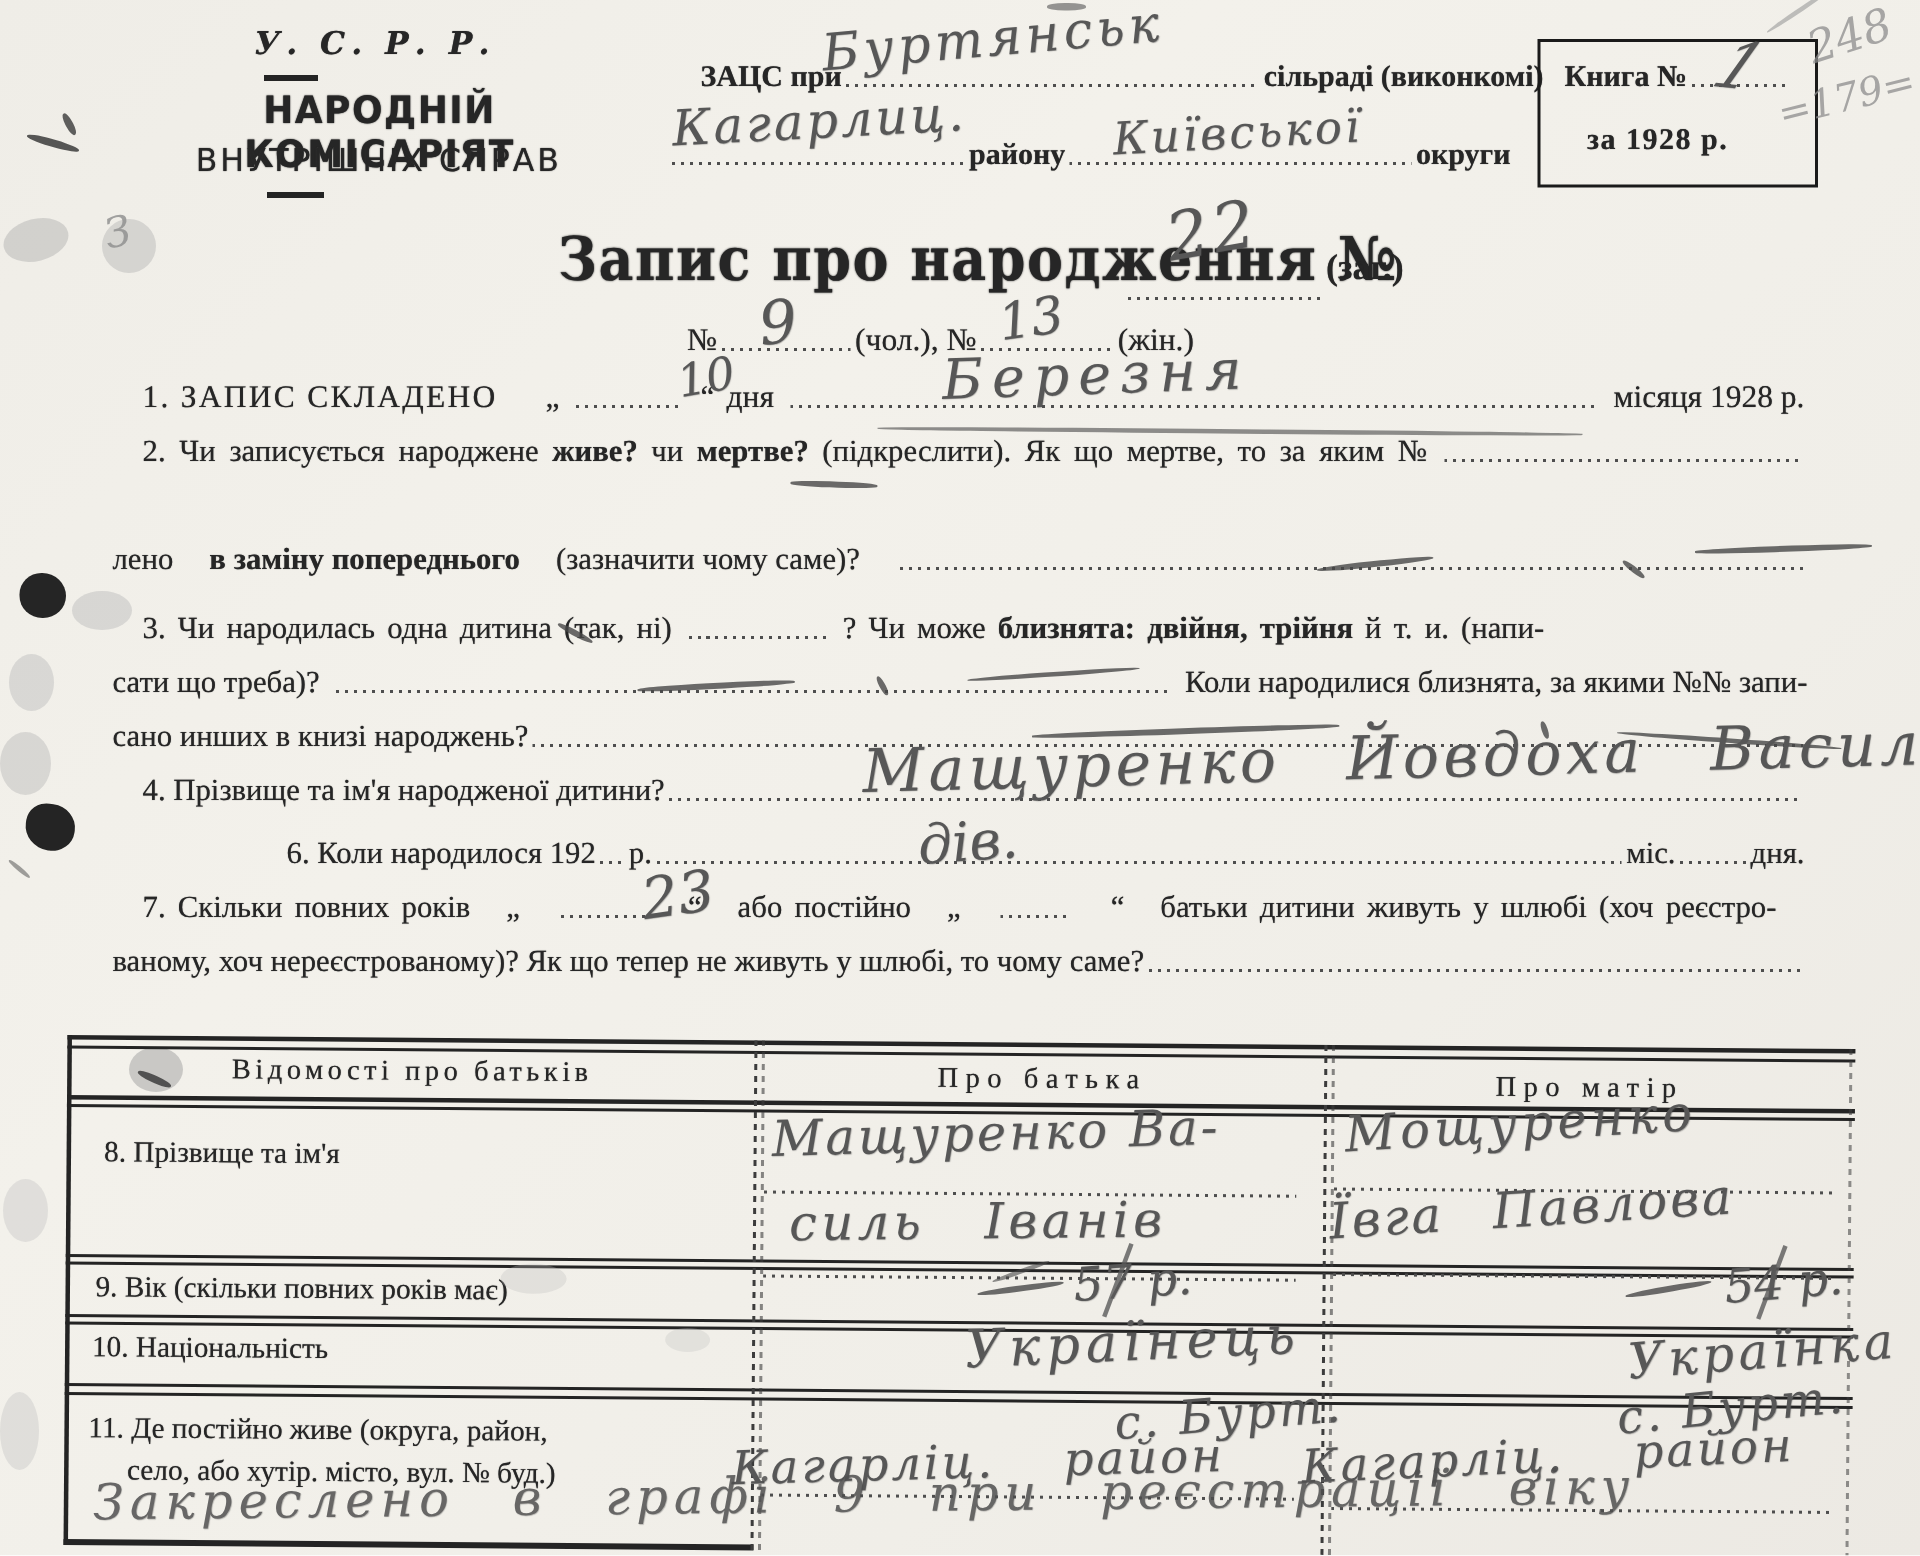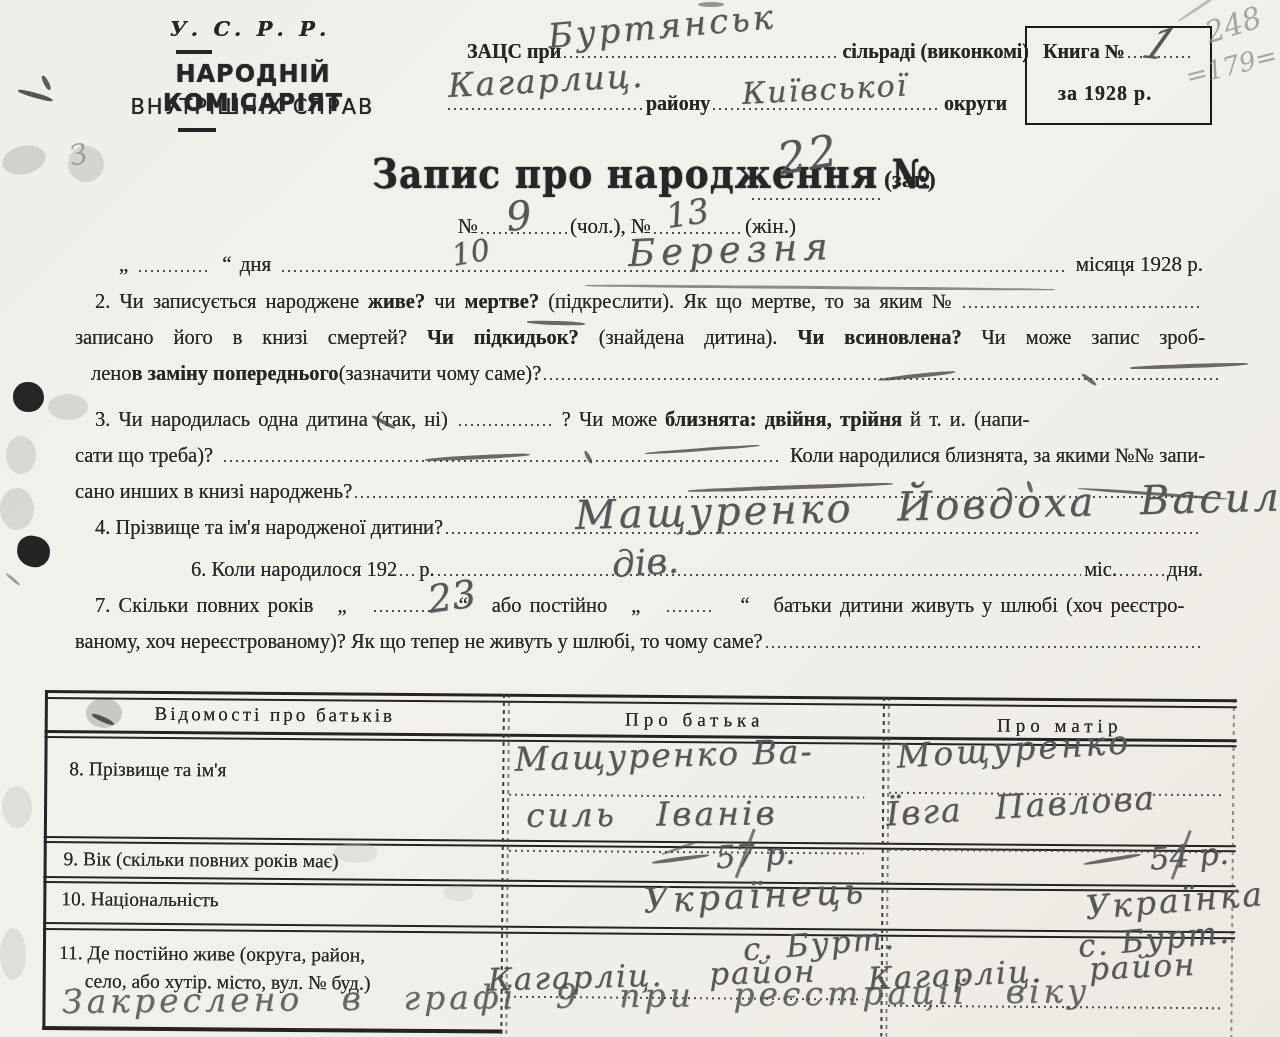--- a/index.html
+++ b/index.html
@@ -95,48 +95,42 @@
     <span class="p nw">№</span>
     <span class="dotw" style="width:86px;"></span>
     <span class="p nw">(чол.), №</span>
     <span class="dotw" style="width:88px;"></span>
     <span class="p nw">(жін.)</span>
   </div>
   <span class="hw" style="left:506px;top:194px;font-size:40px;transform:rotate(-6deg);">9</span>
   <span class="hw" style="left:666px;top:196px;font-size:34px;transform:rotate(-8deg);">13</span>
 
   <div class="abs row" style="left:95px;top:252px;width:1108px;font-size:21px;gap:8px;">
+    <span class="p nw" style="letter-spacing:1.5px;">1. ЗАПИС СКЛАДЕНО</span>
     <span class="p nw" style="margin-left:24px;">„</span>
     <span class="dotw" style="width:72px;"></span>
     <span class="p nw">“</span>
     <span class="p nw">дня</span>
     <span class="dots"></span>
     <span class="p nw">місяця 1928 р.</span>
   </div>
   <span class="hw" style="left:452px;top:238px;font-size:30px;transform:rotate(-10deg);">10</span>
   <span class="hw" style="left:628px;top:232px;font-size:37px;letter-spacing:6px;transform:rotate(-2deg);">Березня</span>
   <div class="stroke" style="left:585px;top:284px;width:470px;height:2.5px;transform:rotate(.5deg);opacity:.6;"></div>
 
   <div class="abs row" style="left:75px;top:290px;width:1130px;font-size:20.5px;gap:9px;word-spacing:4px;">
     <span class="p nw" style="padding-left:20px;">2. Чи записується народжене</span>
     <span class="p b nw">живе?</span>
     <span class="p nw">чи</span>
     <span class="p b nw">мертве?</span>
     <span class="p nw">(підкреслити). Як що мертве, то за яким №</span>
     <span class="dots"></span>
   </div>
   <div class="stroke" style="left:527px;top:320px;width:58px;height:3.5px;transform:rotate(2deg);"></div>
-  <div class="abs jl" style="left:75px;top:326px;width:1130px;font-size:20.5px;">
-    <span class="p">записано його в книзі смертей?</span>
-    <span class="p b">Чи підкидьок?</span>
-    <span class="p">(знайдена дитина).</span>
-    <span class="p b">Чи всиновлена?</span>
-    <span class="p">Чи може запис зроб-</span>
-  </div>
-  <div class="abs row" style="left:75px;top:362px;width:1130px;font-size:20.5px;gap:0;margin-left:16px;">
+  <div class="abs row" style="left:75px;top:362px;width:1130px;font-size:20.5px;gap:24px;">
     <span class="p nw">лено</span>
     <span class="p b nw">в заміну попереднього</span>
     <span class="p nw">(зазначити чому саме)?</span>
     <span class="dots"></span>
   </div>
   <div class="stroke" style="left:878px;top:378px;width:78px;height:4px;transform:rotate(-6deg);"></div>
   <div class="stroke" style="left:1082px;top:372px;width:18px;height:4px;transform:rotate(38deg);"></div>
   <div class="stroke" style="left:1130px;top:366px;width:118px;height:3.5px;transform:rotate(-2deg);"></div>
 
   <div class="abs row" style="left:75px;top:408px;width:1130px;font-size:20.5px;gap:8px;word-spacing:3px;">

